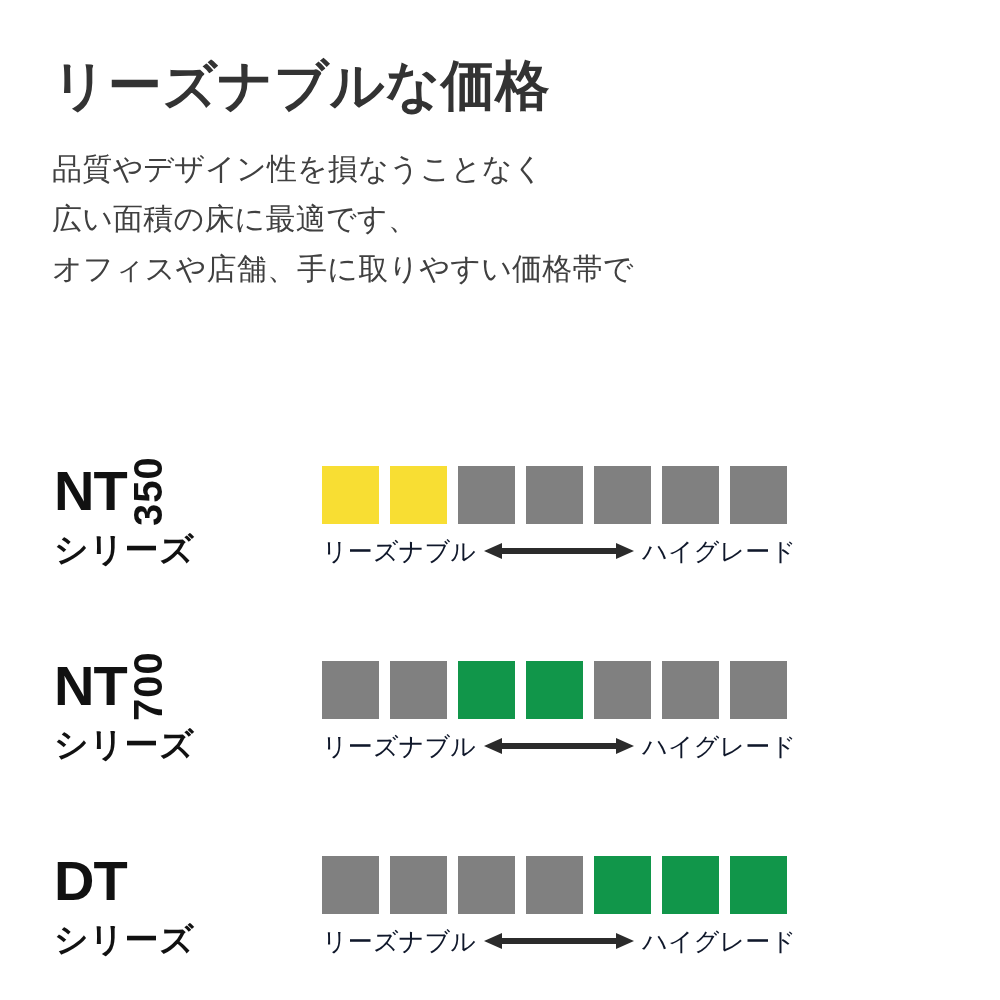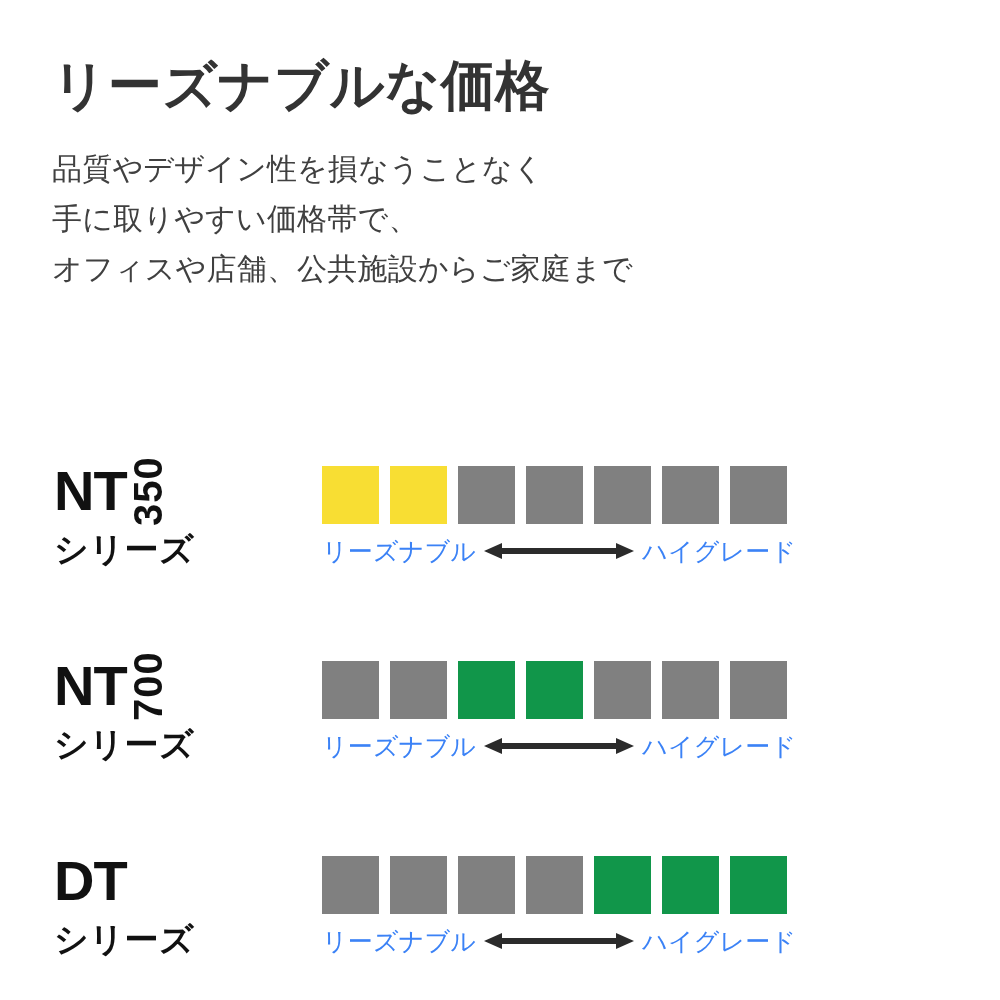--- a/index.html
+++ b/index.html
@@ -149,41 +149,41 @@
     align-items: center;
     margin-top: 11px;
     height: 32px;
   }
 
   .scale-text {
     font-size: 25px;
     font-weight: 400;
     line-height: 32px;
     letter-spacing: 0.2px;
-    color: #3b82f6;
+    color: #0f172a;
     white-space: nowrap;
   }
 
   .arrow {
     flex: 0 0 auto;
     margin: 0 8px;
     display: block;
   }
 </style>
 </head>
 <body style="background: rgb(255, 255, 255);">
 
 <div class="page">
 
   <div class="intro">
     <h1 class="page-title" style="color: rgb(51, 51, 51);">リーズナブルな価格</h1>
     <div class="body-copy">
       <div class="body-line">品質やデザイン性を損なうことなく</div>
-      <div class="body-line">手に取りやすい価格帯で、</div>
-      <div class="body-line">オフィスや店舗、公共施設からご家庭まで</div>
+      <div class="body-line">広い面積の床に最適です、</div>
+      <div class="body-line">オフィスや店舗、手に取りやすい価格帯で</div>
     </div>
   </div>
 
   <div class="series-list">
 
     <div class="series-row">
       <div class="series-label">
         <div class="series-name-wrap">
           <span class="series-code">NT</span>
           <span class="series-number">350</span>

